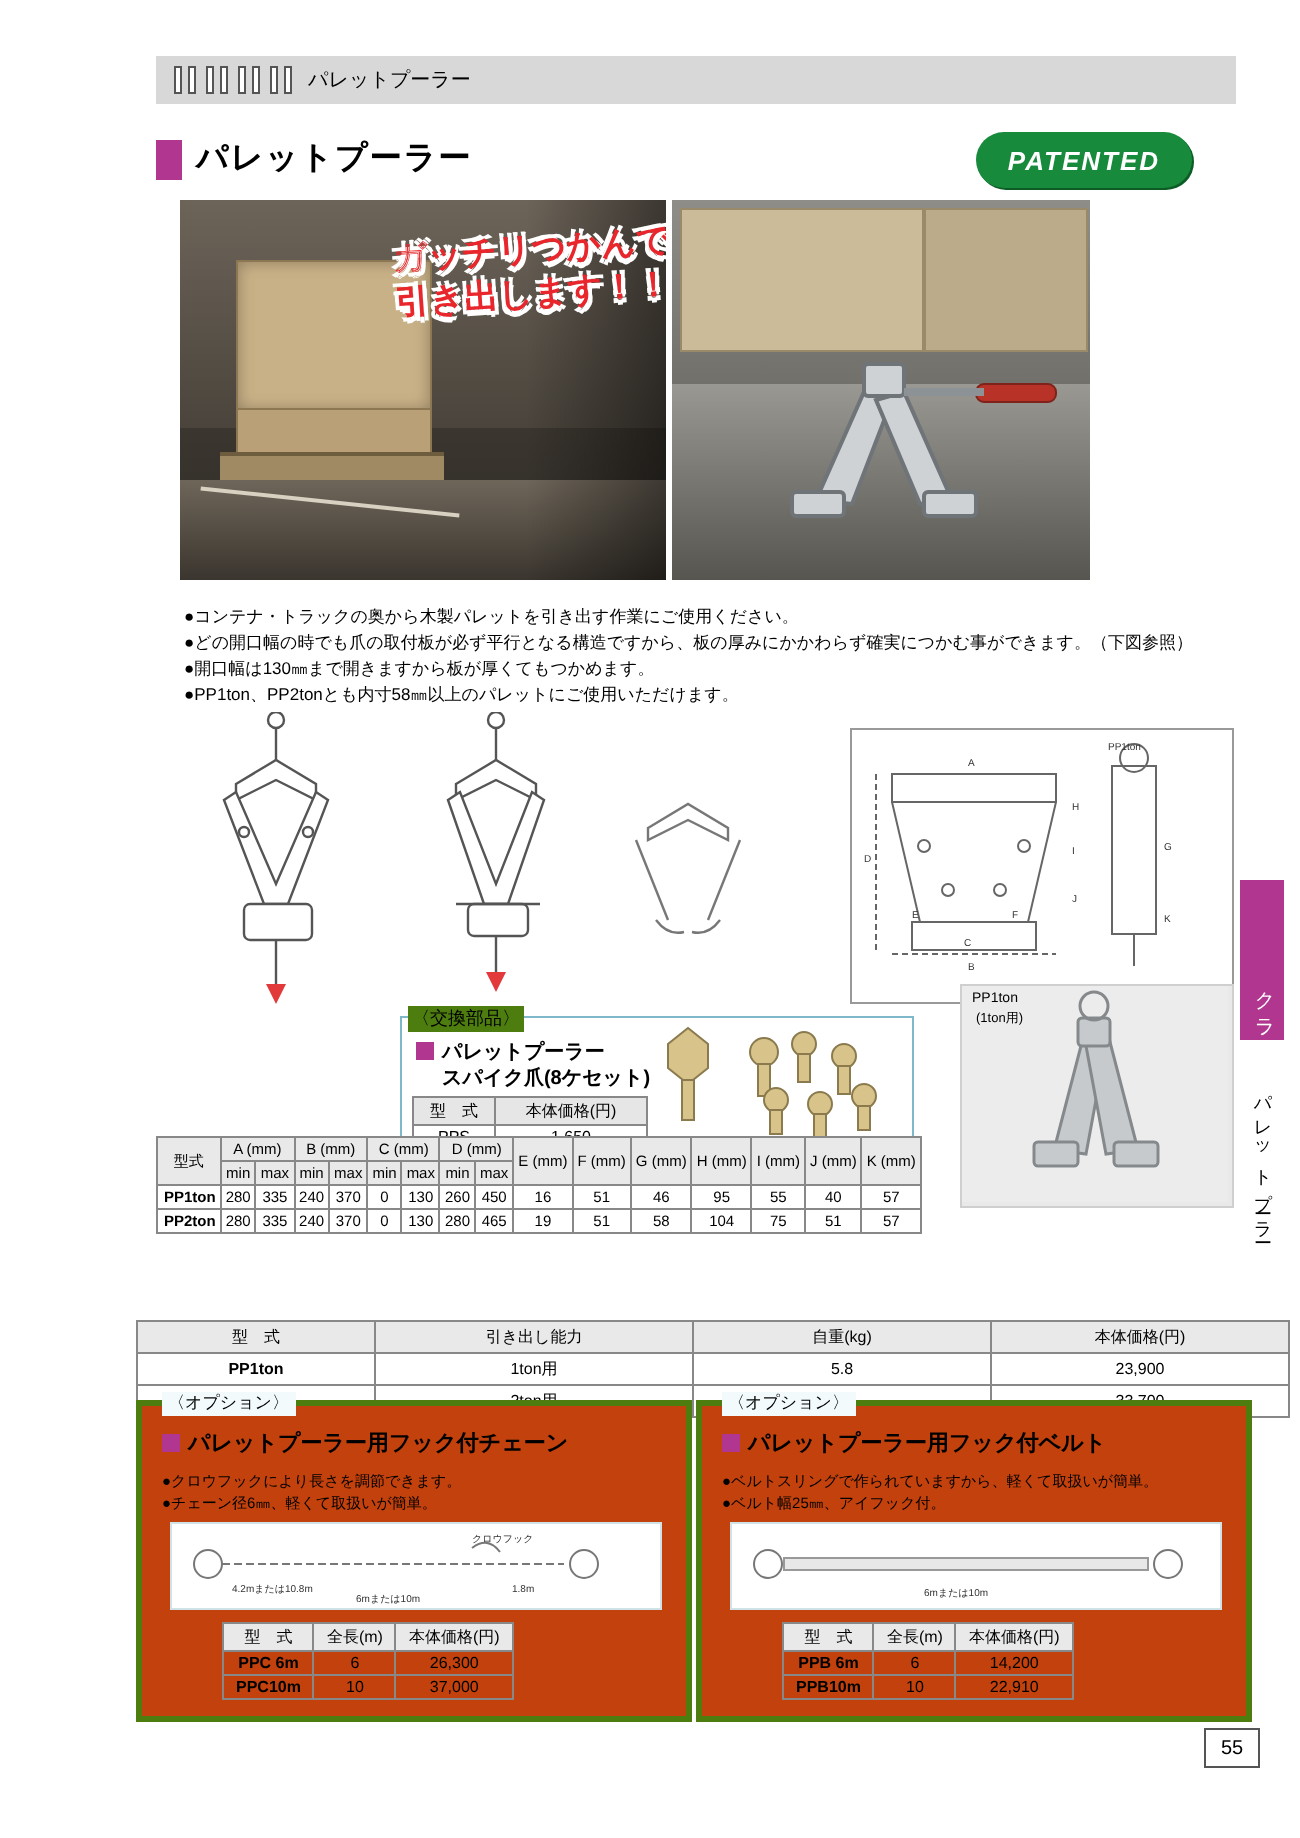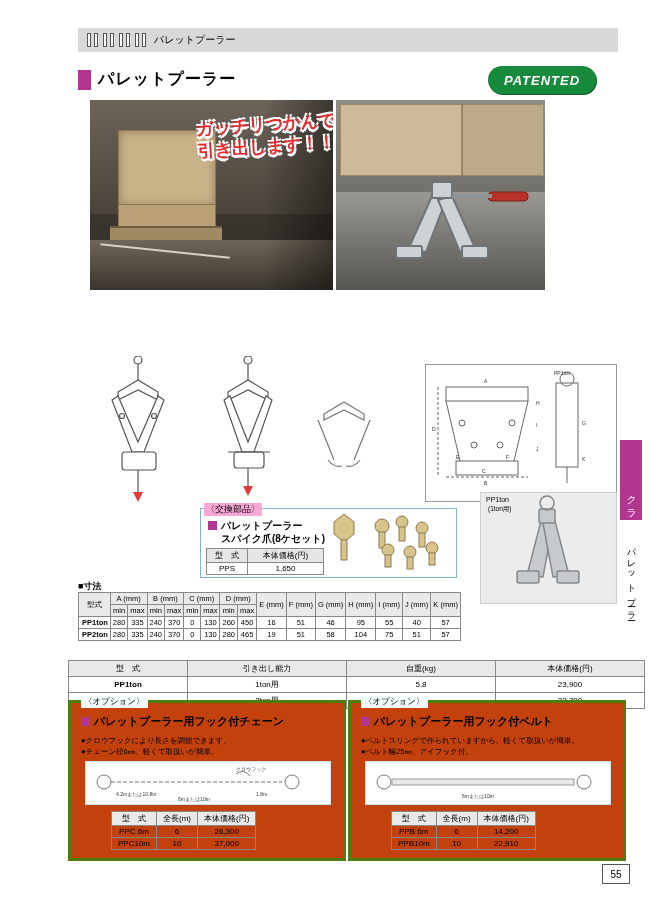--- a/index.html
+++ b/index.html
@@ -46,36 +46,36 @@
   .keepparallel{position:absolute;left:92px;top:472px;width:118px;height:17px;border:1px solid #e23a3a;border-radius:9px;color:#e23a3a;font-size:8.5px;display:flex;align-items:center;justify-content:center;background:#fff;}
   .arrow-red{position:absolute;left:150px;top:460px;width:0;height:0;border-left:6px solid transparent;border-right:6px solid transparent;border-bottom:9px solid #e23a3a;}
   .pinkbox{position:absolute;left:305px;top:388px;width:88px;height:82px;background:#fbe4ec;border:1px solid #f0a9c4;}
   .pink-label{position:absolute;left:318px;top:376px;font-size:8px;color:#000;}
   .pink-caption{position:absolute;left:310px;top:452px;font-size:7.5px;color:#000;}
   .parallel-label{position:absolute;left:207px;top:452px;font-size:7.5px;color:#000;}
   .tech-frame{position:absolute;left:425px;top:364px;width:190px;height:136px;border:1px solid #999;background:#fff;}
 
   
   .parts{position:absolute;left:200px;top:508px;width:255px;height:68px;border:1px solid #7fb8c8;background:#fff;}
-  .parts-head{position:absolute;left:204px;top:503px;font-size:9px;color:#000;background:#f9a8d4;padding:0 2px;}
+  .parts-head{position:absolute;left:204px;top:503px;font-size:9px;color:#000;background:#4d7c0f;padding:0 2px;}
   .parts-sq{position:absolute;left:208px;top:521px;width:9px;height:9px;background:#b0368f;}
   .parts-t1{position:absolute;left:221px;top:519px;font-size:10px;font-weight:bold;}
   .parts-t2{position:absolute;left:221px;top:532px;font-size:10px;font-weight:bold;}
   .parts-table{position:absolute;left:206px;top:548px;width:118px;border-collapse:collapse;font-size:8px;}
   .parts-table th,.parts-table td{border:1px solid #888;text-align:center;padding:1px 0;}
   .parts-table th{background:#e6e6e6;font-weight:normal;}
 
   
   .rightphoto{position:absolute;left:480px;top:492px;width:135px;height:110px;background:#e9e9e9;border:1px solid #cfcfcf;overflow:hidden;}
   .rp-label{position:absolute;left:486px;top:496px;font-size:7px;color:#000;}
   .rp-label2{position:absolute;left:488px;top:505px;font-size:6.5px;color:#000;}
 
   
   .dimhead{position:absolute;left:78px;top:580px;font-size:9px;font-weight:bold;}
-  table.dim{position:absolute;left:78px;top:592px;border-collapse:collapse;font-size:7.5px;}
+  table.dim{position:absolute;left:78px;top:568px;border-collapse:collapse;font-size:7.5px;}
   table.dim th,table.dim td{border:1px solid #888;text-align:center;padding:1px 2px;}
   table.dim thead th{background:#e9e9e9;font-weight:normal;}
   table.dim td.model{font-weight:bold;text-align:left;padding-left:3px;}
 
   
   table.spec{position:absolute;left:68px;top:660px;border-collapse:collapse;font-size:8px;}
   table.spec th,table.spec td{border:1px solid #888;text-align:center;padding:2px 4px;}
   table.spec thead th{background:#e9e9e9;font-weight:normal;}
   table.spec td.m{font-weight:bold;}
 
@@ -84,21 +84,21 @@
   .optL{left:68px;width:272px;height:155px;}
   .optR{left:348px;width:272px;height:155px;}
   .opt-head{position:absolute;top:-7px;left:10px;background:#f2fafc;font-size:8.5px;padding:0 3px;}
   .opt-sq{position:absolute;left:10px;top:14px;width:9px;height:9px;background:#b0368f;}
   .opt-title{position:absolute;left:23px;top:11px;font-size:11px;font-weight:bold;}
   .opt-b{position:absolute;left:10px;font-size:7.5px;line-height:11px;}
   .opt-img{position:absolute;left:14px;top:58px;width:244px;height:42px;background:#fff;border:1px solid #cfe2e8;}
   table.opt{position:absolute;left:40px;top:108px;border-collapse:collapse;font-size:8px;}
   table.opt th,table.opt td{border:1px solid #888;text-align:center;padding:1px 6px;}
   table.opt thead th{background:#e9e9e9;font-weight:normal;}
-  table.opt td.m{font-weight:normal;}
+  table.opt td.m{font-weight:bold;}
 
   
   .sidetab{position:absolute;left:620px;top:440px;width:22px;height:150px;background:#b0368f;color:#fff;font-size:10px;display:flex;align-items:center;justify-content:center;writing-mode:vertical-rl;letter-spacing:2px;}
   .sidetab2{position:absolute;left:620px;top:520px;width:22px;height:120px;background:#fff;color:#000;font-size:9px;display:flex;align-items:center;justify-content:center;writing-mode:vertical-rl;letter-spacing:2px;}
 
   
   .pagenum{position:absolute;left:602px;top:864px;width:26px;height:18px;border:1px solid #555;display:flex;align-items:center;justify-content:center;font-size:10px;background:#fff;}
   .svgwrap{position:absolute;left:0;top:0;}
 </style>
 </head>
@@ -148,20 +148,26 @@
           <rect x="96" y="82" width="20" height="16" rx="2"></rect>
           <rect x="60" y="146" width="26" height="12" rx="2"></rect>
           <rect x="126" y="146" width="26" height="12" rx="2"></rect>
         </g>
         <rect x="152" y="92" width="40" height="9" rx="4" fill="#b83227" stroke="#7d231b"></rect>
         <line x1="116" y1="96" x2="156" y2="96" stroke="#8d9296" stroke-width="4"></line>
       </svg>
     </div>
   </div>
 
+  <div class="bullets">
+    <div>●コンテナ・トラックの奥から木製パレットを引き出す作業にご使用ください。</div>
+    <div>●どの開口幅の時でも爪の取付板が必ず平行となる構造ですから、板の厚みにかかわらず確実につかむ事ができます。（下図参照）</div>
+    <div>●開口幅は130㎜まで開きますから板が厚くてもつかめます。</div>
+    <div>●PP1ton、PP2tonとも内寸58㎜以上のパレットにご使用いただけます。</div>
+  </div>
 
   <div class="diagram">
     <svg width="540" height="300">
       <g fill="none" stroke="#555" stroke-width="1.2">
 
         <polygon points="40,36 60,24 80,36 80,44 60,34 40,44" fill="#fff"></polygon>
         <line x1="60" y1="24" x2="60" y2="6"></line>
         <circle cx="60" cy="4" r="4" fill="#fff"></circle>
         <polygon points="34,44 54,96 66,96 86,44 80,40 60,86 40,40" fill="#fff"></polygon>
         <rect x="44" y="96" width="34" height="18" rx="3" fill="#fff"></rect>

